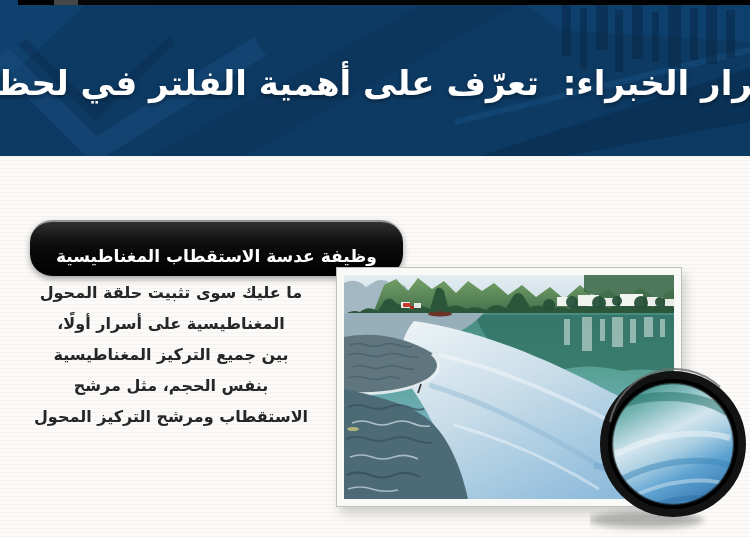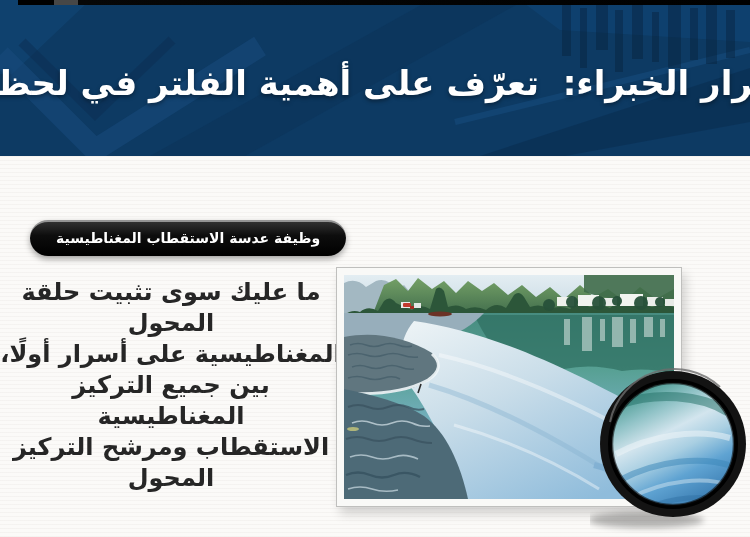--- a/index.html
+++ b/index.html
@@ -14,24 +14,24 @@
   .top-strip{position:absolute;top:0;left:18px;right:0;height:5px;z-index:3;
     background:linear-gradient(90deg,#000 0 36px,#474747 36px 60px,#070707 60px,#000 100%);}
   .hero-title{position:absolute;inset:0;margin:0;display:flex;align-items:center;justify-content:center;
     direction:rtl;color:#fff;font-size:34px;font-weight:bold;line-height:1.2;padding-top:10px;
     text-shadow:0 2px 4px rgba(0,0,0,.4);white-space:nowrap;z-index:2;}
   
   .content{position:absolute;top:156px;left:0;width:750px;height:381px;}
   .badge{position:absolute;top:64px;left:30px;direction:rtl;
     background:linear-gradient(180deg,#303030 0,#0d0d0d 40%,#000 100%);
     border-top:2px solid #939393;border-radius:22px;
-    padding:8px 26px 10px 26px;color:#fff;font-size:14px;font-weight:bold;
+    padding:24px 26px 10px 26px;color:#fff;font-size:17px;font-weight:bold;
     box-shadow:0 3px 6px rgba(0,0,0,.35);white-space:nowrap;text-align:center;}
   .para{position:absolute;top:121px;left:0;width:342px;margin:0;direction:rtl;text-align:center;
-    color:#262626;font-size:24px;font-weight:bold;line-height:31px;}
+    color:#262626;font-size:16px;font-weight:bold;line-height:31px;}
   .para .line{display:block;}
   .photo-frame{position:absolute;top:111px;left:336px;width:346px;height:240px;margin:0;
     box-sizing:border-box;background:#f9f9f7;border:1px solid #bfbfbd;padding:7px;
     box-shadow:4px 7px 10px rgba(0,0,0,.16);}
   .photo-frame svg{display:block;}
   .lens{position:absolute;top:206px;left:590px;width:166px;height:172px;z-index:5;}
 </style>
 </head>
 <body>
 
@@ -67,20 +67,21 @@
   <main class="content">
 
     <div class="badge">
       <span>وظيفة عدسة الاستقطاب المغناطيسية</span>
     </div>
 
     <p class="para">
       <span class="line">ما عليك سوى تثبيت حلقة المحول</span>
       <span class="line">المغناطيسية على أسرار أولًا،</span>
       <span class="line">بين جميع التركيز المغناطيسية</span>
+      <span class="line">بنفس الحجم، مثل مرشح</span>
       <span class="line">الاستقطاب ومرشح التركيز المحول</span>
     </p>
 
     <figure class="photo-frame">
       <svg width="330" height="224" viewBox="0 0 330 224">
         <defs>
           <linearGradient id="skyG" x1="0" y1="0" x2="0" y2="1">
             <stop offset="0" stop-color="#e3edf2"></stop>
               <stop offset="1" stop-color="#c6d9e3"></stop>
           </linearGradient>

